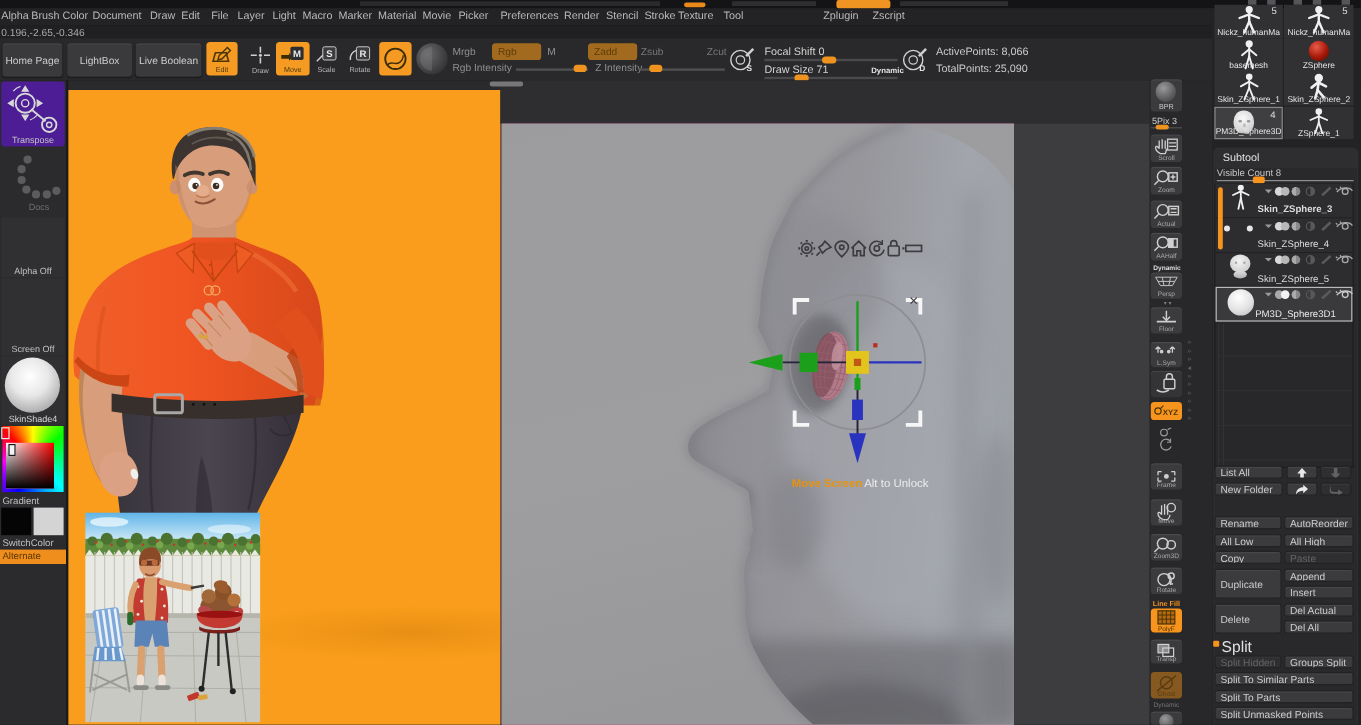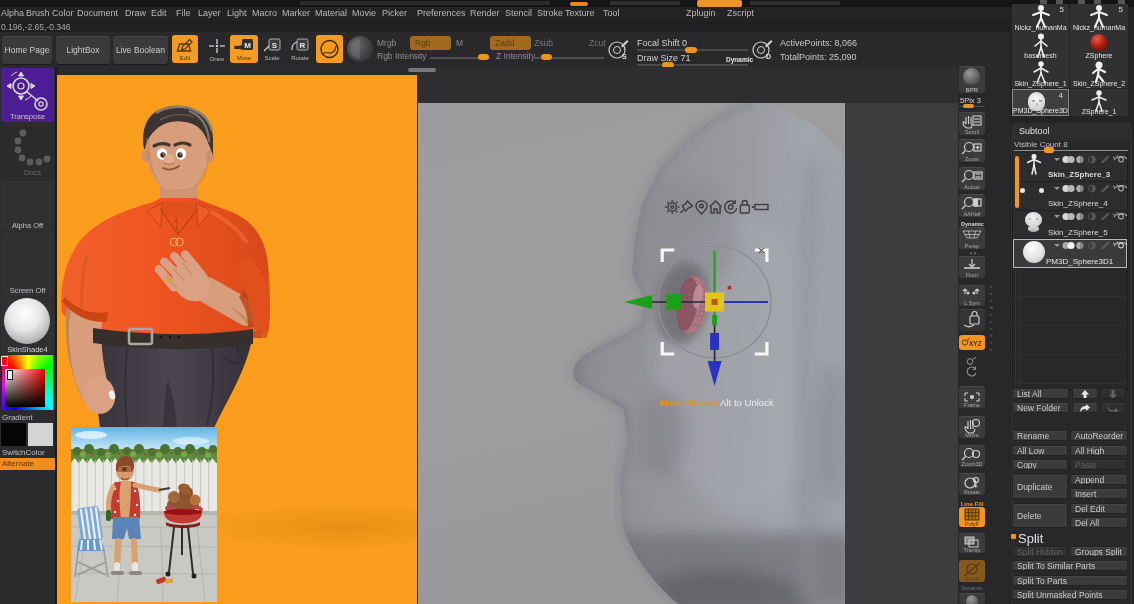--- a/index.html
+++ b/index.html
@@ -1122,21 +1122,21 @@
 <div class="btnl" style="left:1012px;top:430px;width:56px;height:11px;">Rename</div>
 <div class="btnl" style="left:1070px;top:430px;width:58px;height:11px;">AutoReorder</div>
 <div class="btnl" style="left:1012px;top:444.5px;width:56px;height:11px;">All Low</div>
 <div class="btnl" style="left:1070px;top:444.5px;width:58px;height:11px;">All High</div>
 <div class="btnl" style="left:1012px;top:459px;width:56px;height:11px;">Copy</div>
 <div class="btnl dim" style="left:1070px;top:459px;width:58px;height:11px;">Paste</div>
 <div class="btnl" style="left:1012px;top:473.5px;width:56px;height:25.5px;line-height:25.5px;">Duplicate</div>
 <div class="btnl" style="left:1070px;top:473.5px;width:58px;height:11px;">Append</div>
 <div class="btnl" style="left:1070px;top:488px;width:58px;height:11px;">Insert</div>
 <div class="btnl" style="left:1012px;top:502.5px;width:56px;height:25.5px;line-height:25.5px;">Delete</div>
-<div class="btnl" style="left:1070px;top:502.5px;width:58px;height:11px;">Del Edit</div>
+<div class="btnl" style="left:1070px;top:502.5px;width:58px;height:11px;">Del Actual</div>
 <div class="btnl" style="left:1070px;top:517px;width:58px;height:11px;">Del All</div>
 <div class="abs" style="left:1011px;top:534px;width:5px;height:5px;background:#f7941d;border-radius:1px;"></div>
 <div class="lbl" style="left:1018px;top:531px;font-size:13px;color:#e0e0e0;">Split</div>
 <div class="btnl dim" style="left:1012px;top:545.5px;width:56px;height:11px;">Split Hidden</div>
 <div class="btnl" style="left:1070px;top:545.5px;width:58px;height:11px;">Groups Split</div>
 <div class="btnl" style="left:1012px;top:560px;width:116px;height:11px;">Split To Similar Parts</div>
 <div class="btnl" style="left:1012px;top:574.5px;width:116px;height:11px;">Split To Parts</div>
 <div class="btnl" style="left:1012px;top:589px;width:116px;height:11px;">Split Unmasked Points</div>
 
 </body></html>

